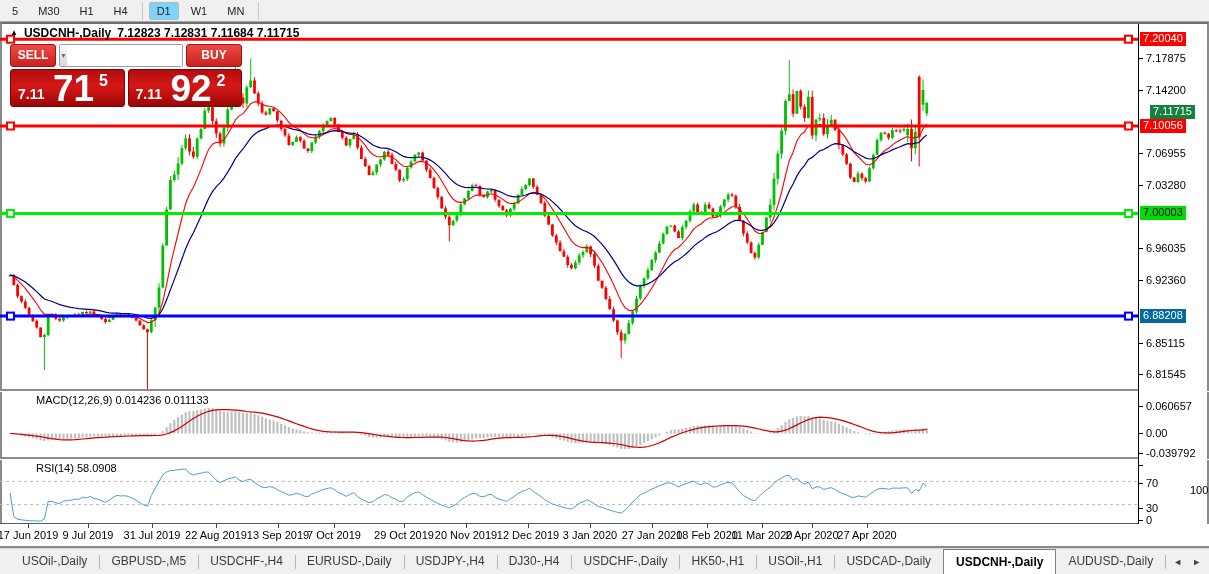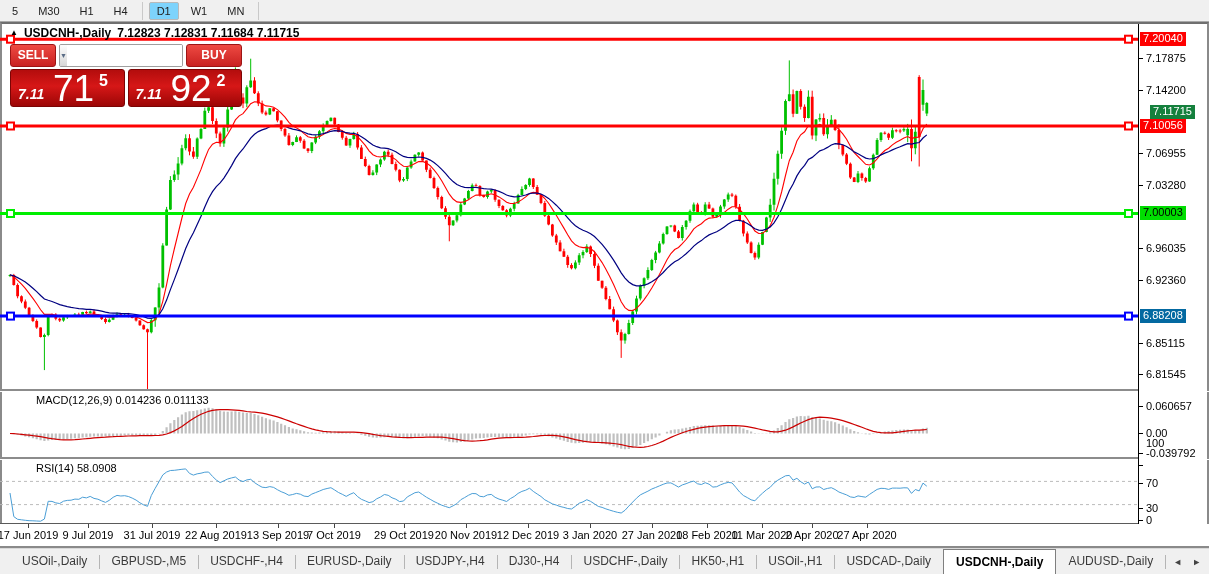--- a/index.html
+++ b/index.html
@@ -45,22 +45,22 @@
   #tw-spin { height:23px; flex:1; display:flex; border:1px solid #9f9f9f; border-radius:2px;
     overflow:hidden; background:#fff; }
   .spin-btn { width:19px; background:linear-gradient(#fdfdfd,#d7d7d7); border:0; color:#5a6c86;
     font-size:7px; cursor:pointer; }
   #tw-vol { flex:1; border:0; text-align:right; padding-right:6px; font-size:13px; color:#000;
     font-family:"Liberation Sans", sans-serif; outline:none; }
   #tw-row2 { position:absolute; left:0; top:25px; width:232px; height:38px; display:flex; gap:3px; }
   .bigprice { flex:1; border-radius:3px; border:1px solid #7c0404; color:#fff;
     background:linear-gradient(#b30d0d 0%, #d61717 45%, #9c0606 100%);
     position:relative; overflow:hidden; }
-  .bp-prefix { position:absolute; left:7px; bottom:4px; font-size:14px; font-weight:bold;font-style:italic; }
-  .bp-big { position:absolute; left:42px; bottom:-4px; font-size:37px; font-weight:400; }
+  .bp-prefix { position:absolute; left:7px; bottom:4px; font-size:14px; font-weight:bold; }
+  .bp-big { position:absolute; left:42px; bottom:-4px; font-size:37px; font-weight:700; }
   .bp-sup { position:absolute; left:88px; top:2px; font-size:16px; font-weight:bold; }
 
   
   .ind-label { position:absolute; left:8px; font-size:11px; color:#000; white-space:nowrap;margin-left:28px; }
   #macd-label { top:372px; }
   #rsi-label  { top:440px; }
 
   
   #price-axis { position:absolute; left:1138px; top:2px; width:69px; height:500px;
     background:#fff; border-left:1px solid #000; }
@@ -226,21 +226,21 @@
           <div class="ax-badge" style="top: 95.0209px; background: rgb(255, 0, 0); color: rgb(255, 255, 255);">7.10056</div>
           <div class="ax-badge" style="top: 182.476px; background: rgb(0, 221, 0); color: rgb(0, 0, 0);">7.00003</div>
           <div class="ax-badge" style="top: 285.086px; background: #0369a1; color: rgb(255, 255, 255);">6.88208</div>
           <div class="ax-tick" style="top: 382px;"></div>
           <div class="ax-label" style="top: 376px;">0.060657</div>
           <div class="ax-tick" style="top: 409px;"></div>
           <div class="ax-label" style="top: 403px;">0.00</div>
           <div class="ax-tick" style="top: 429px;"></div>
           <div class="ax-label" style="top: 423px;">-0.039792</div>
           <div class="ax-tick" style="top: 441px;"></div>
-          <div class="ax-label" style="top: 413px;">100</div>
+          <div class="ax-label" style="top: 460px; margin-left: 44px;">100</div>
           <div class="ax-tick" style="top: 459px;"></div>
           <div class="ax-label" style="top: 453px;">70</div>
           <div class="ax-tick" style="top: 484px;"></div>
           <div class="ax-label" style="top: 478px;">30</div>
           <div class="ax-tick" style="top: 496px;"></div>
           <div class="ax-label" style="top: 490px;">0</div>
         </div>
     </div>
   </div>
 

